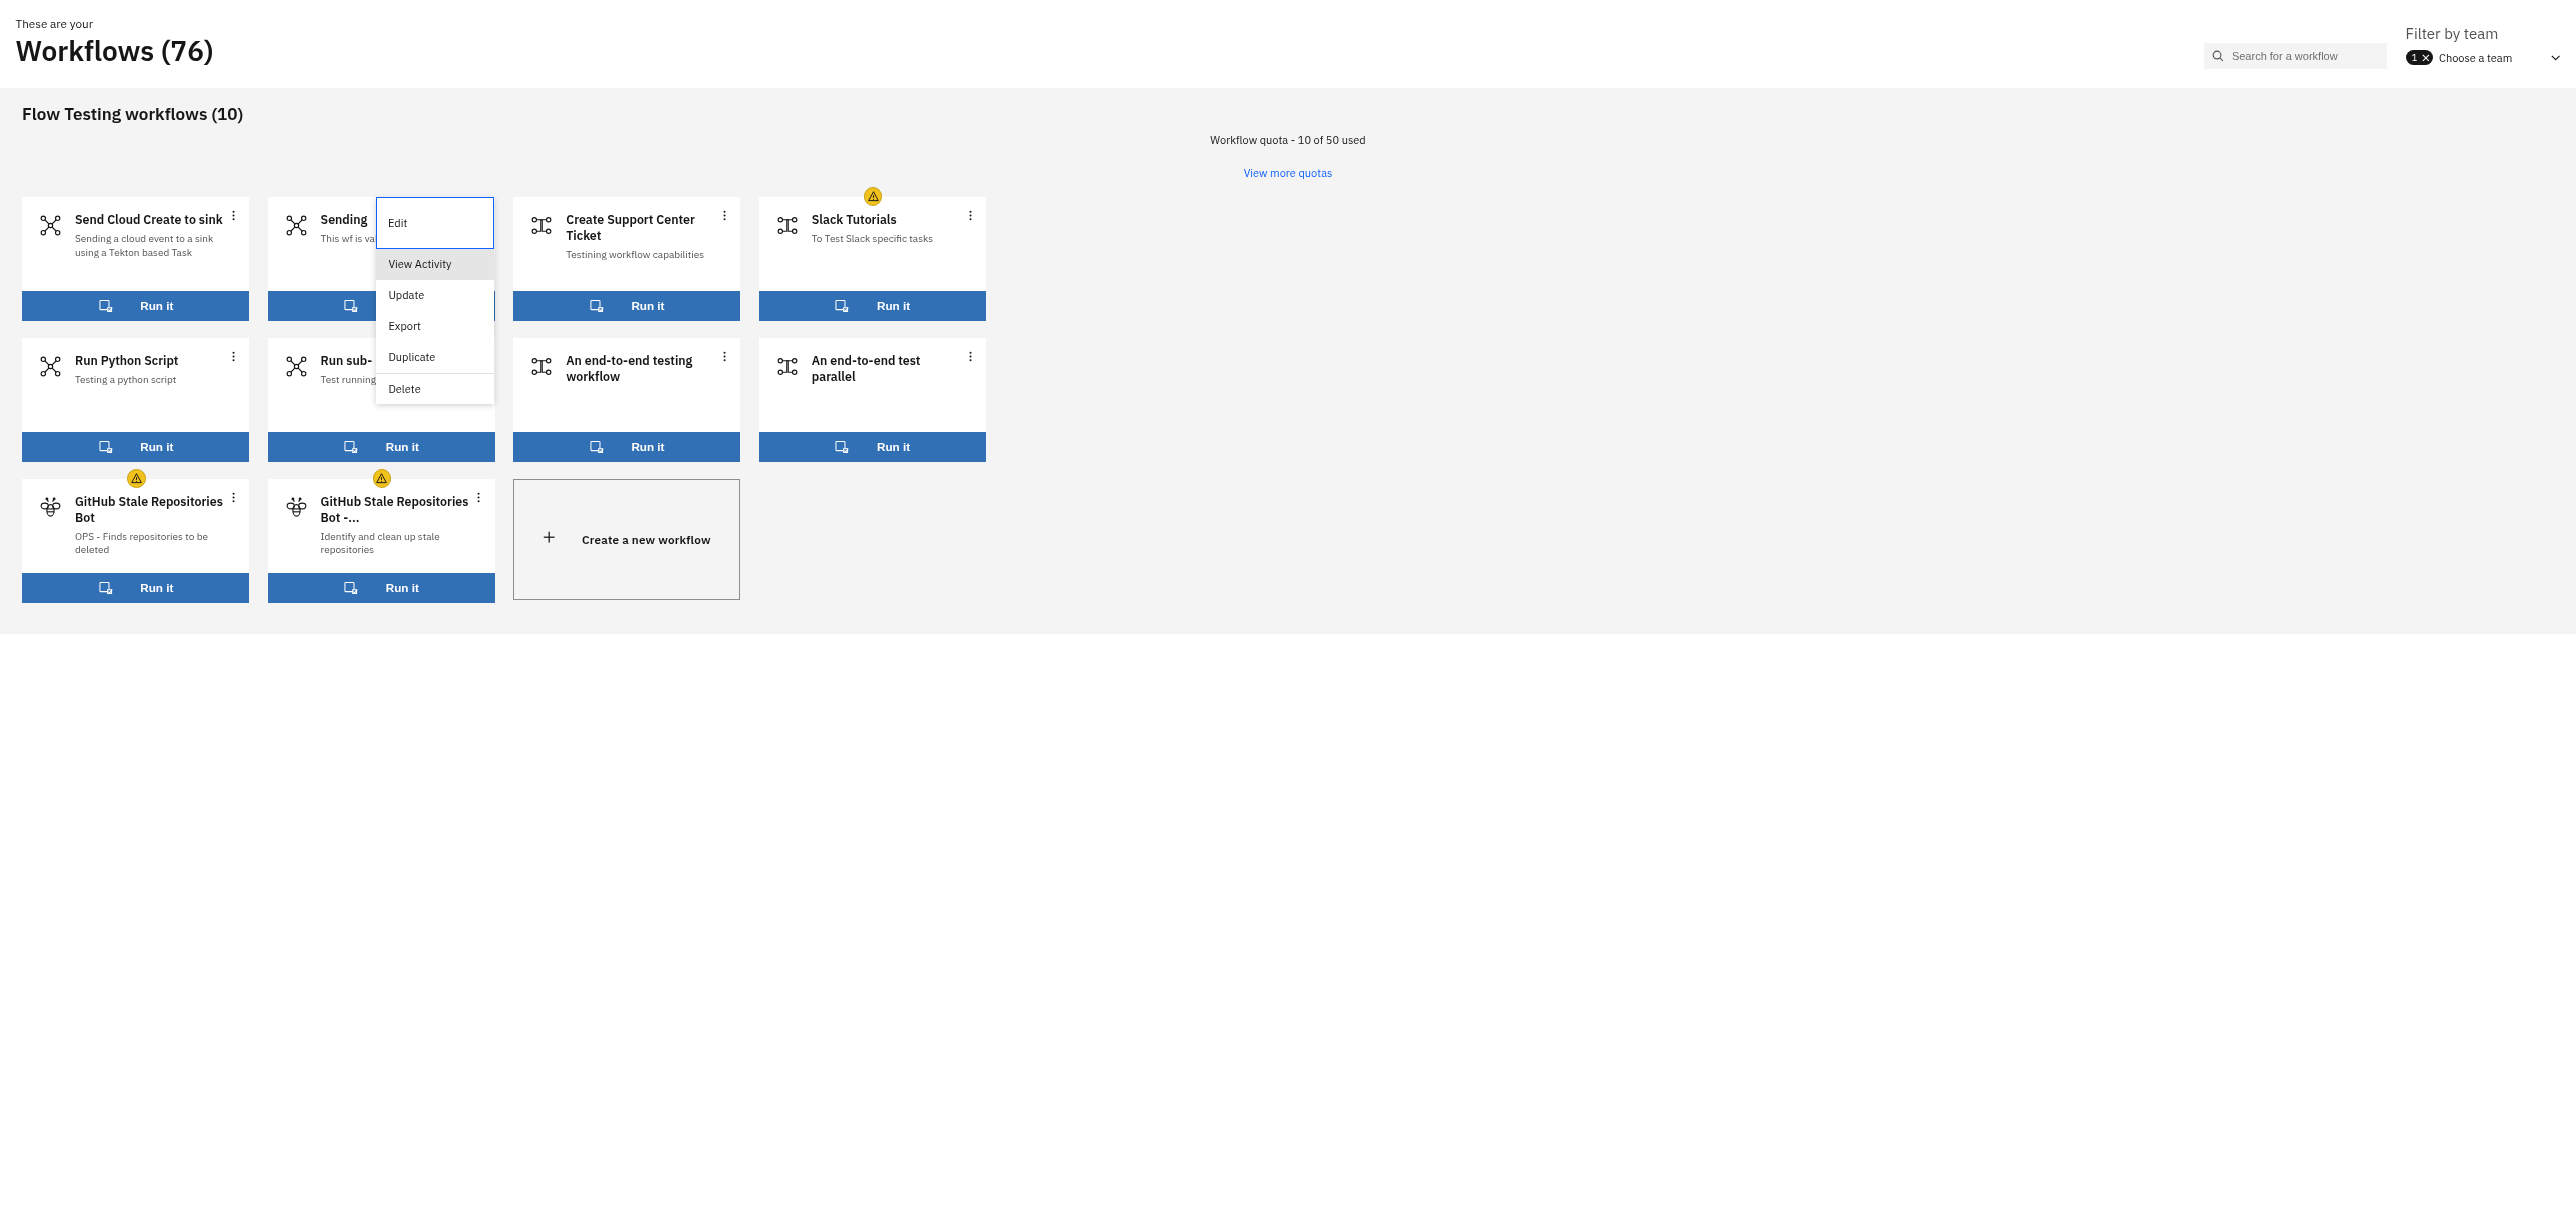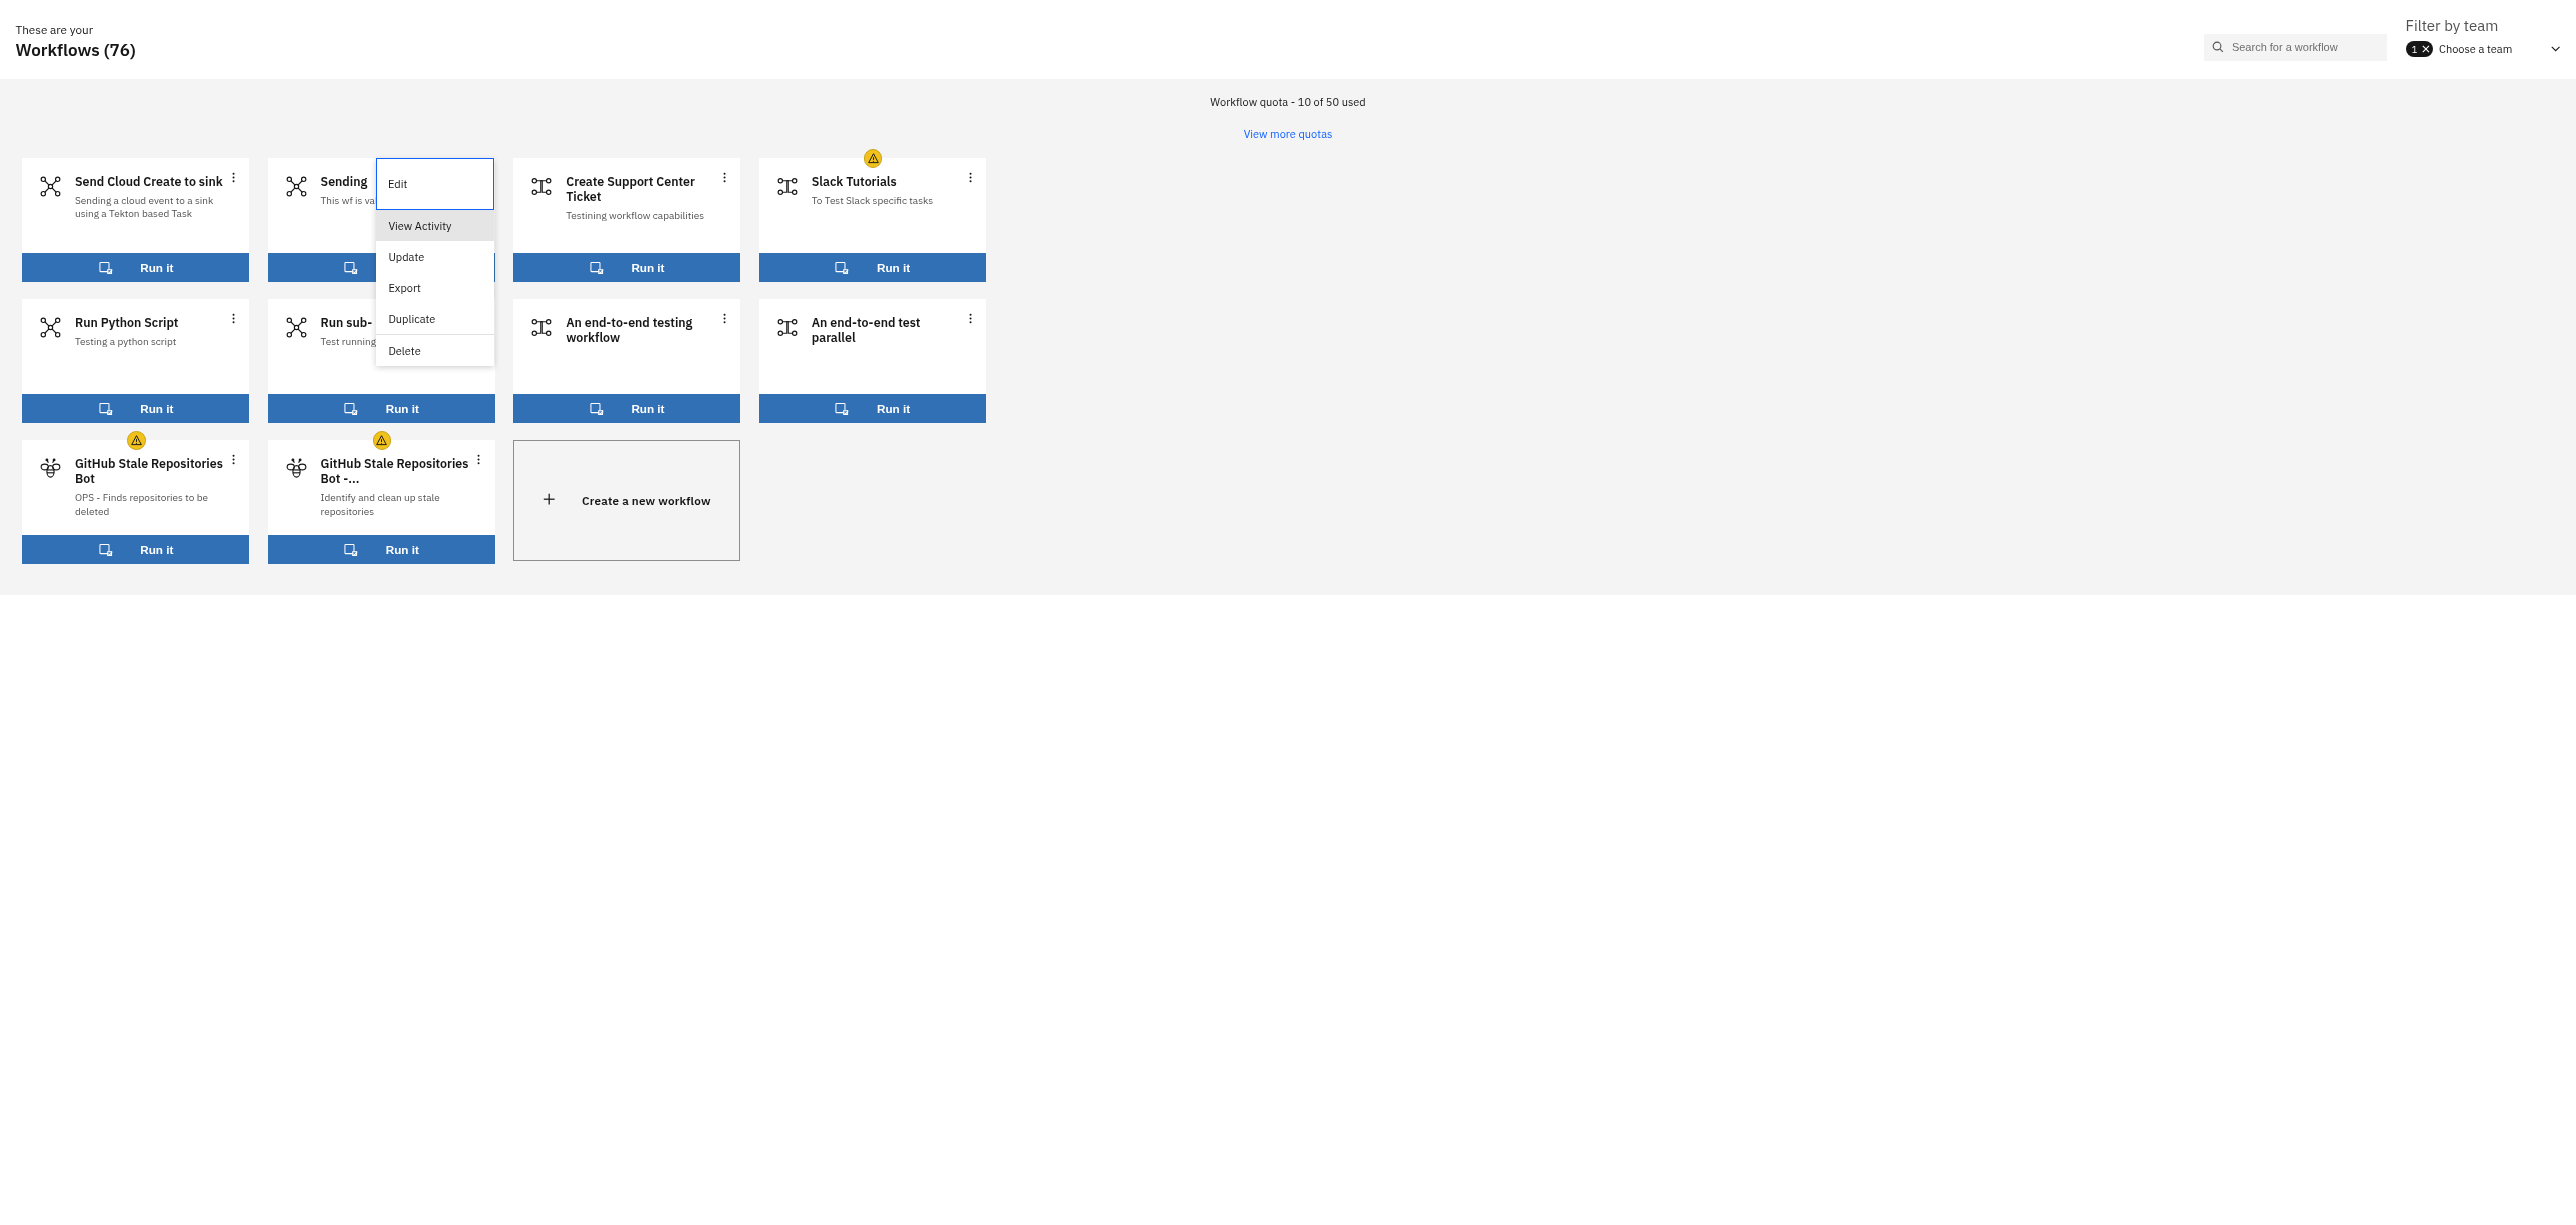--- a/index.html
+++ b/index.html
@@ -15,21 +15,21 @@
     align-items: flex-end;
     padding: 15.5px 15.5px 18.6px 15.5px;
     background: #ffffff;
   }
   .header-left .subtitle {
     font-size: 11.7px;
     color: #161616;
     margin-bottom: 1.6px;
   }
   .header-left .title {
-    font-size: 17px;
+    font-size: 28px;
     font-weight: 600;
     color: #161616;
   }
   .header-right {
     display: flex;
     align-items: flex-end;
     gap: 18.6px;
   }
   .search-box {
     display: flex;
@@ -224,20 +224,21 @@
         </div>
         <svg width="9.3" height="6.2" viewBox="0 0 12 8">
             <path d="M1 1 L6 6 L11 1" stroke="#161616" stroke-width="1.4" fill="none"></path>
           </svg>
       </div>
     </div>
   </div>
 </div>
 
 <div class="content">
+  <div class="section-title">Flow Testing workflows (10)</div>
   <div class="quota-row">
     <span class="quota-text">Workflow quota - 10 of 50 used</span>
     <a href="#" class="quota-link">View more quotas</a>
   </div>
 
   <div class="cards" id="cards-grid">
 
     <div class="card">
         <div class="card-menu">
           <svg width="3.1" height="11" viewBox="0 0 4 14">

